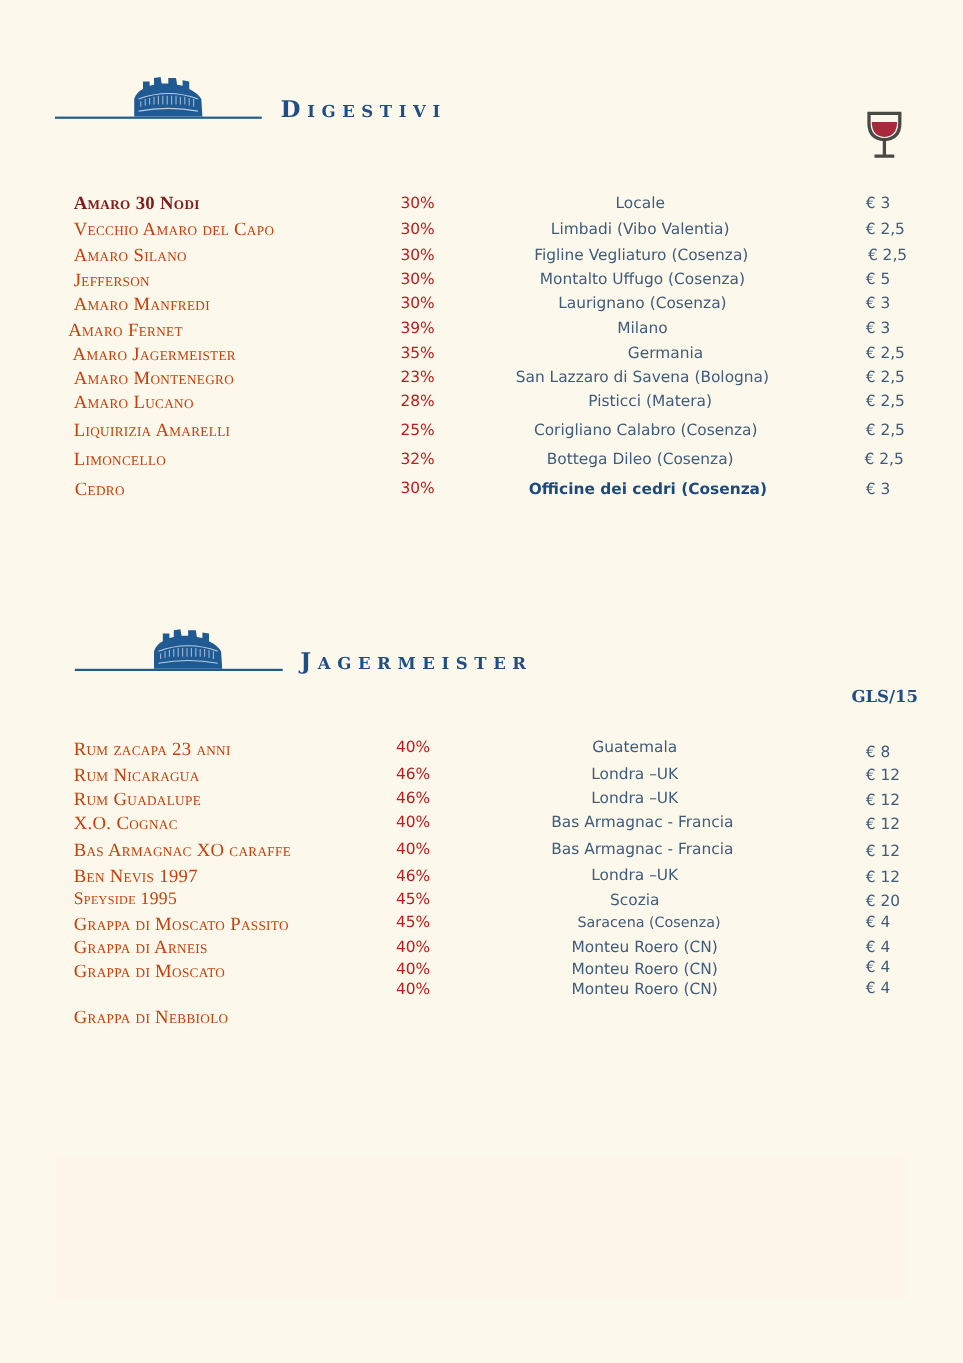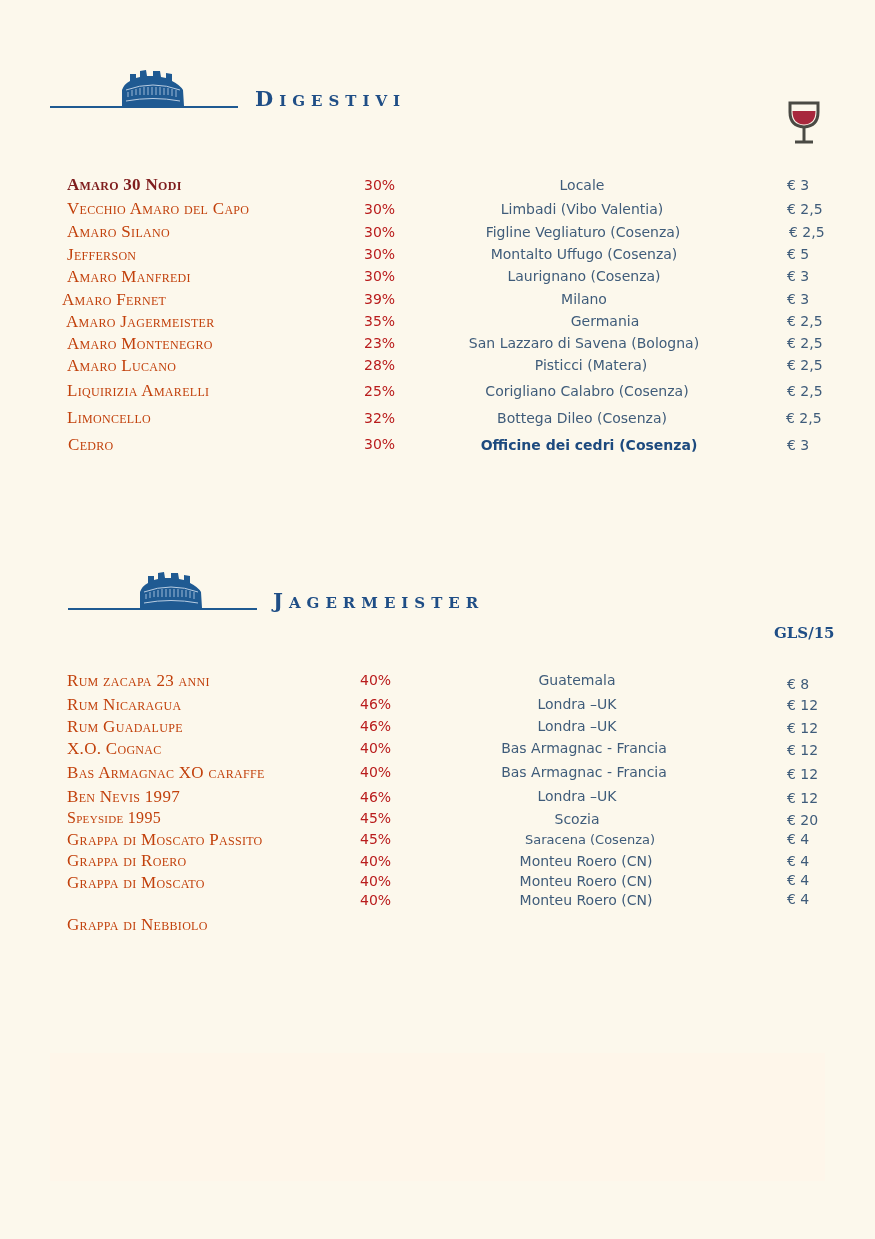--- a/index.html
+++ b/index.html
@@ -217,21 +217,21 @@
     <span class="origin" style="left:577px;top:2px;">Scozia</span>
     <span class="price" style="left:787px;top:3px;">€ 20</span>
   </div>
   <div class="row" style="top:830px;">
     <span class="name" style="left:67px;">Grappa di Moscato Passito</span>
     <span class="pct" style="left:360px;top:1px;">45%</span>
     <span class="origin" style="left:590px;top:2px;font-size:13px;">Saracena (Cosenza)</span>
     <span class="price" style="left:787px;top:1px;">€ 4</span>
   </div>
   <div class="row" style="top:851px;">
-    <span class="name" style="left:67px;">Grappa di Roero</span>
+    <span class="name" style="left:67px;">Grappa di Arneis</span>
     <span class="pct" style="left:360px;top:2px;">40%</span>
     <span class="origin" style="left:586px;top:2px;">Monteu Roero (CN)</span>
     <span class="price" style="left:787px;top:2px;">€ 4</span>
   </div>
   <div class="row" style="top:873px;">
     <span class="name" style="left:67px;">Grappa di Moscato</span>
     <span class="pct" style="left:360px;top:0px;">40%</span>
     <span class="origin" style="left:586px;top:0px;">Monteu Roero (CN)</span>
     <span class="price" style="left:787px;top:-1px;">€ 4</span>
   </div>

